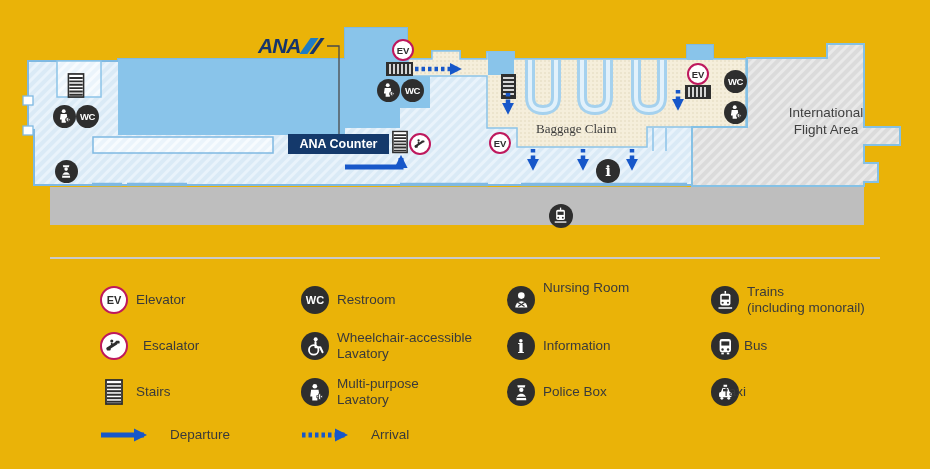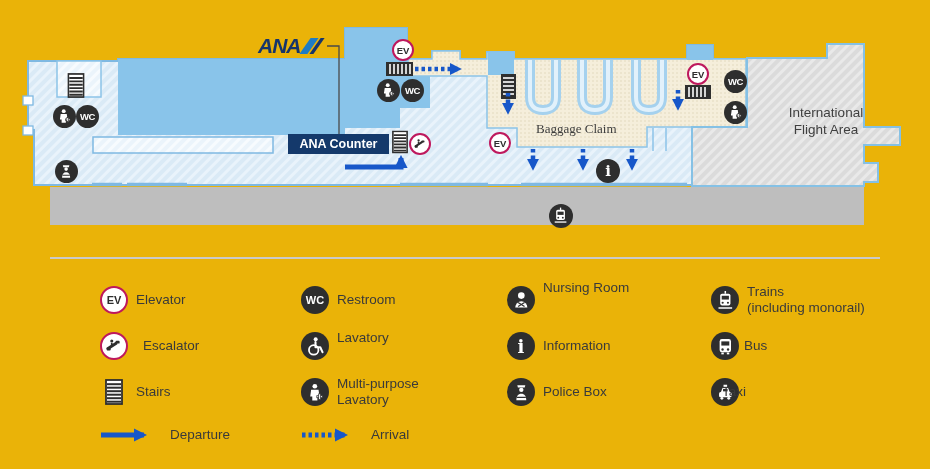--- a/index.html
+++ b/index.html
@@ -339,20 +339,21 @@
       <span>WC</span>
     </div>
   <div class="leg-label" style="left:337px;top:292px">Restroom</div>
 
   <div class="circ-dark leg-ic" style="left:301px;top:332px">
       <svg class="ic-svg">
         <use href="#sym-wheelchair"></use>
       </svg>
     </div>
   <div class="leg-label" style="left:337px;top:330px">
+    <div>Wheelchair-accessible</div>
     <div>Lavatory</div>
   </div>
 
   <div class="circ-dark leg-ic" style="left:301px;top:378px">
       <svg class="ic-svg">
         <use href="#sym-multipurpose"></use>
       </svg>
     </div>
   <div class="leg-label" style="left:337px;top:376px">
     <div>Multi-purpose</div>

